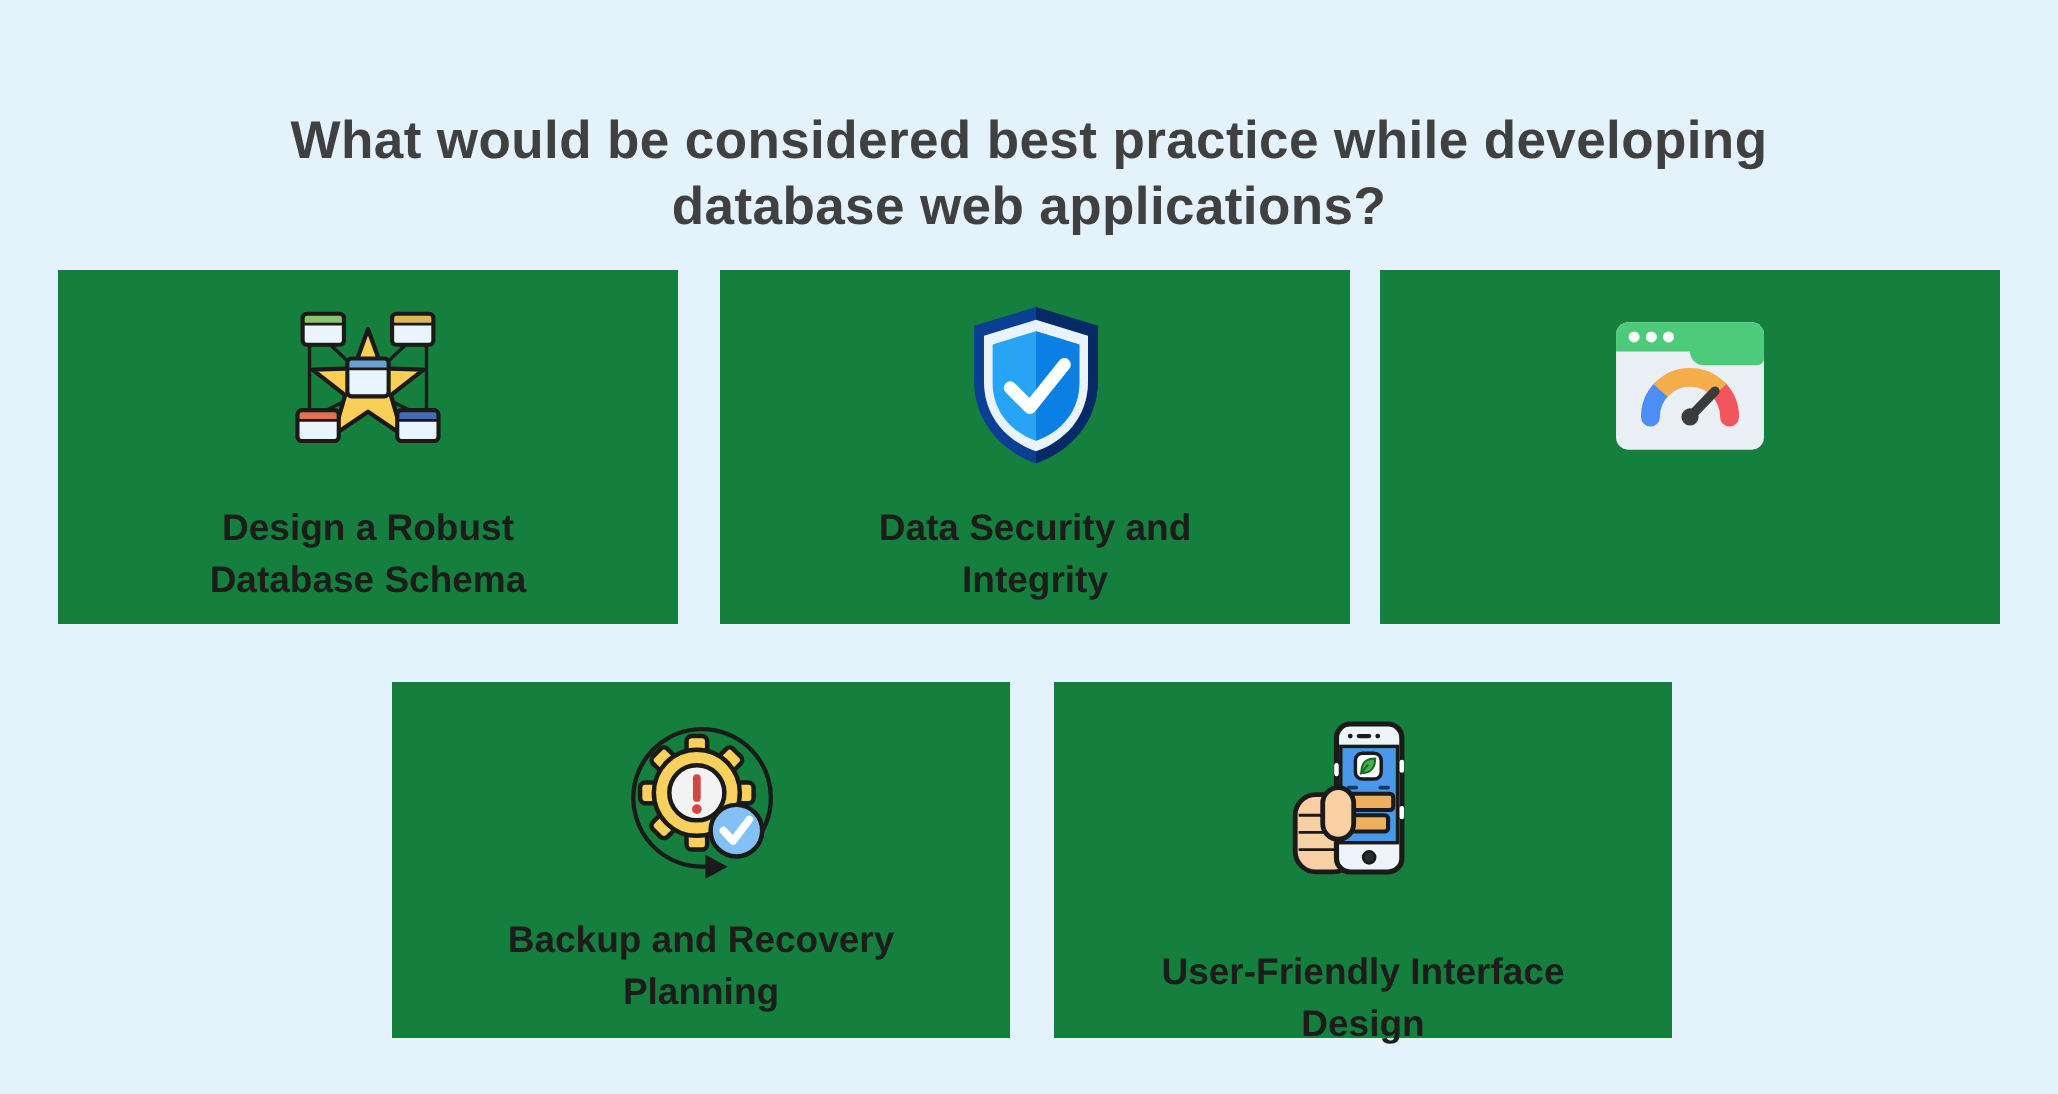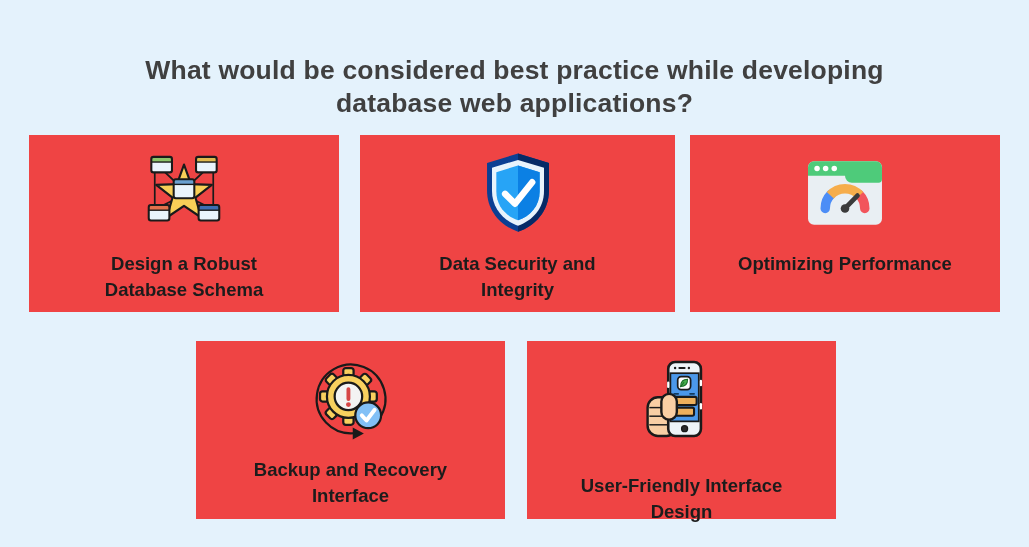--- a/index.html
+++ b/index.html
@@ -22,21 +22,21 @@
     text-align: center;
     font-size: 26.5px;
     line-height: 33px;
     font-weight: 700;
     color: #404040;
     letter-spacing: 0.2px;
     white-space: pre-line;
   }
   .card {
     position: absolute;
-    background: #ef4444;
+    background: #15803d;
     display: flex;
     flex-direction: column;
     align-items: center;
   }
   .pos-1 { left: 29px;  top: 135px; width: 310px; height: 177px; }
   .pos-2 { left: 360px; top: 135px; width: 315px; height: 177px; }
   .pos-3 { left: 690px; top: 135px; width: 310px; height: 177px; }
   .pos-4 { left: 196px; top: 341px; width: 309px; height: 178px; }
   .pos-5 { left: 527px; top: 341px; width: 309px; height: 178px; gap: 16px; }
   .icon-wrap {
@@ -152,21 +152,20 @@
       <circle cx="17.5" cy="21.5" r="3.2" fill="#ffffff"></circle>
       <circle cx="27.5" cy="21.5" r="3.2" fill="#ffffff"></circle>
       <circle cx="37.5" cy="21.5" r="3.2" fill="#ffffff"></circle>
       <path d="M27,68 A23,23 0 0 1 33.7,51.7" fill="none" stroke="#4c8df6" stroke-width="11" stroke-linecap="round"></path>
       <path d="M66.3,51.7 A23,23 0 0 1 73,68" fill="none" stroke="#f2555c" stroke-width="11" stroke-linecap="round"></path>
       <path d="M32.9,52.6 A23,23 0 0 1 67.1,52.6" fill="none" stroke="#f6ad4b" stroke-width="11"></path>
       <line x1="50" y1="68" x2="64.5" y2="53" stroke="#3b3b3b" stroke-width="5.5" stroke-linecap="round"></line>
       <circle cx="50" cy="68" r="5" fill="#3b3b3b"></circle>
     </svg>
   </div>
-  <div class="card-label">Optimizing Performance</div>
 </div>
 
 <div class="card pos-4">
   <div class="icon-wrap">
     <svg viewBox="0 0 100 100" xmlns="http://www.w3.org/2000/svg">
       <path d="M82.8,72.9 A40,40 0 1 0 53.5,89.8" fill="none" stroke="#1a1a1a" stroke-width="2.5"></path>
 
       <g fill="#f8d05e" stroke="#1a1a1a" stroke-width="2.6">
         <rect x="41" y="14" width="12" height="10" rx="3" transform="rotate(0 47 47)"></rect>
         <rect x="41" y="14" width="12" height="10" rx="3" transform="rotate(45 47 47)"></rect>
@@ -180,21 +179,21 @@
       <circle cx="47" cy="47" r="25" fill="#f8d05e" stroke="#1a1a1a" stroke-width="2.6"></circle>
       <circle cx="47" cy="47" r="16" fill="#f3f3f3" stroke="#1a1a1a" stroke-width="2.6"></circle>
       <line x1="47" y1="38.5" x2="47" y2="50" stroke="#d64545" stroke-width="4.5" stroke-linecap="round"></line>
       <circle cx="47" cy="56.5" r="2.8" fill="#d64545"></circle>
       <circle cx="70" cy="69" r="15" fill="#82c0f6" stroke="#1a1a1a" stroke-width="2.6"></circle>
       <path d="M62.5,69 L68,75 L77.5,62.5" fill="none" stroke="#ffffff" stroke-width="4.5" stroke-linecap="round" stroke-linejoin="round"></path>
       <polygon points="52,83 65,90 52,97" fill="#1a1a1a"></polygon>
     </svg>
   </div>
   <div class="card-label">Backup and Recovery
-Interface</div>
+Planning</div>
 </div>
 
 <div class="card pos-5">
   <div class="icon-wrap">
     <svg viewBox="0 0 100 100" xmlns="http://www.w3.org/2000/svg">
 
       <rect x="10" y="48" width="34" height="45" rx="12" fill="#f9cfa4" stroke="#1a1a1a" stroke-width="2.8"></rect>
       <g stroke="#1a1a1a" stroke-width="1.7">
         <line x1="12" y1="60" x2="34" y2="60"></line>
         <line x1="12" y1="70" x2="34" y2="70"></line>

